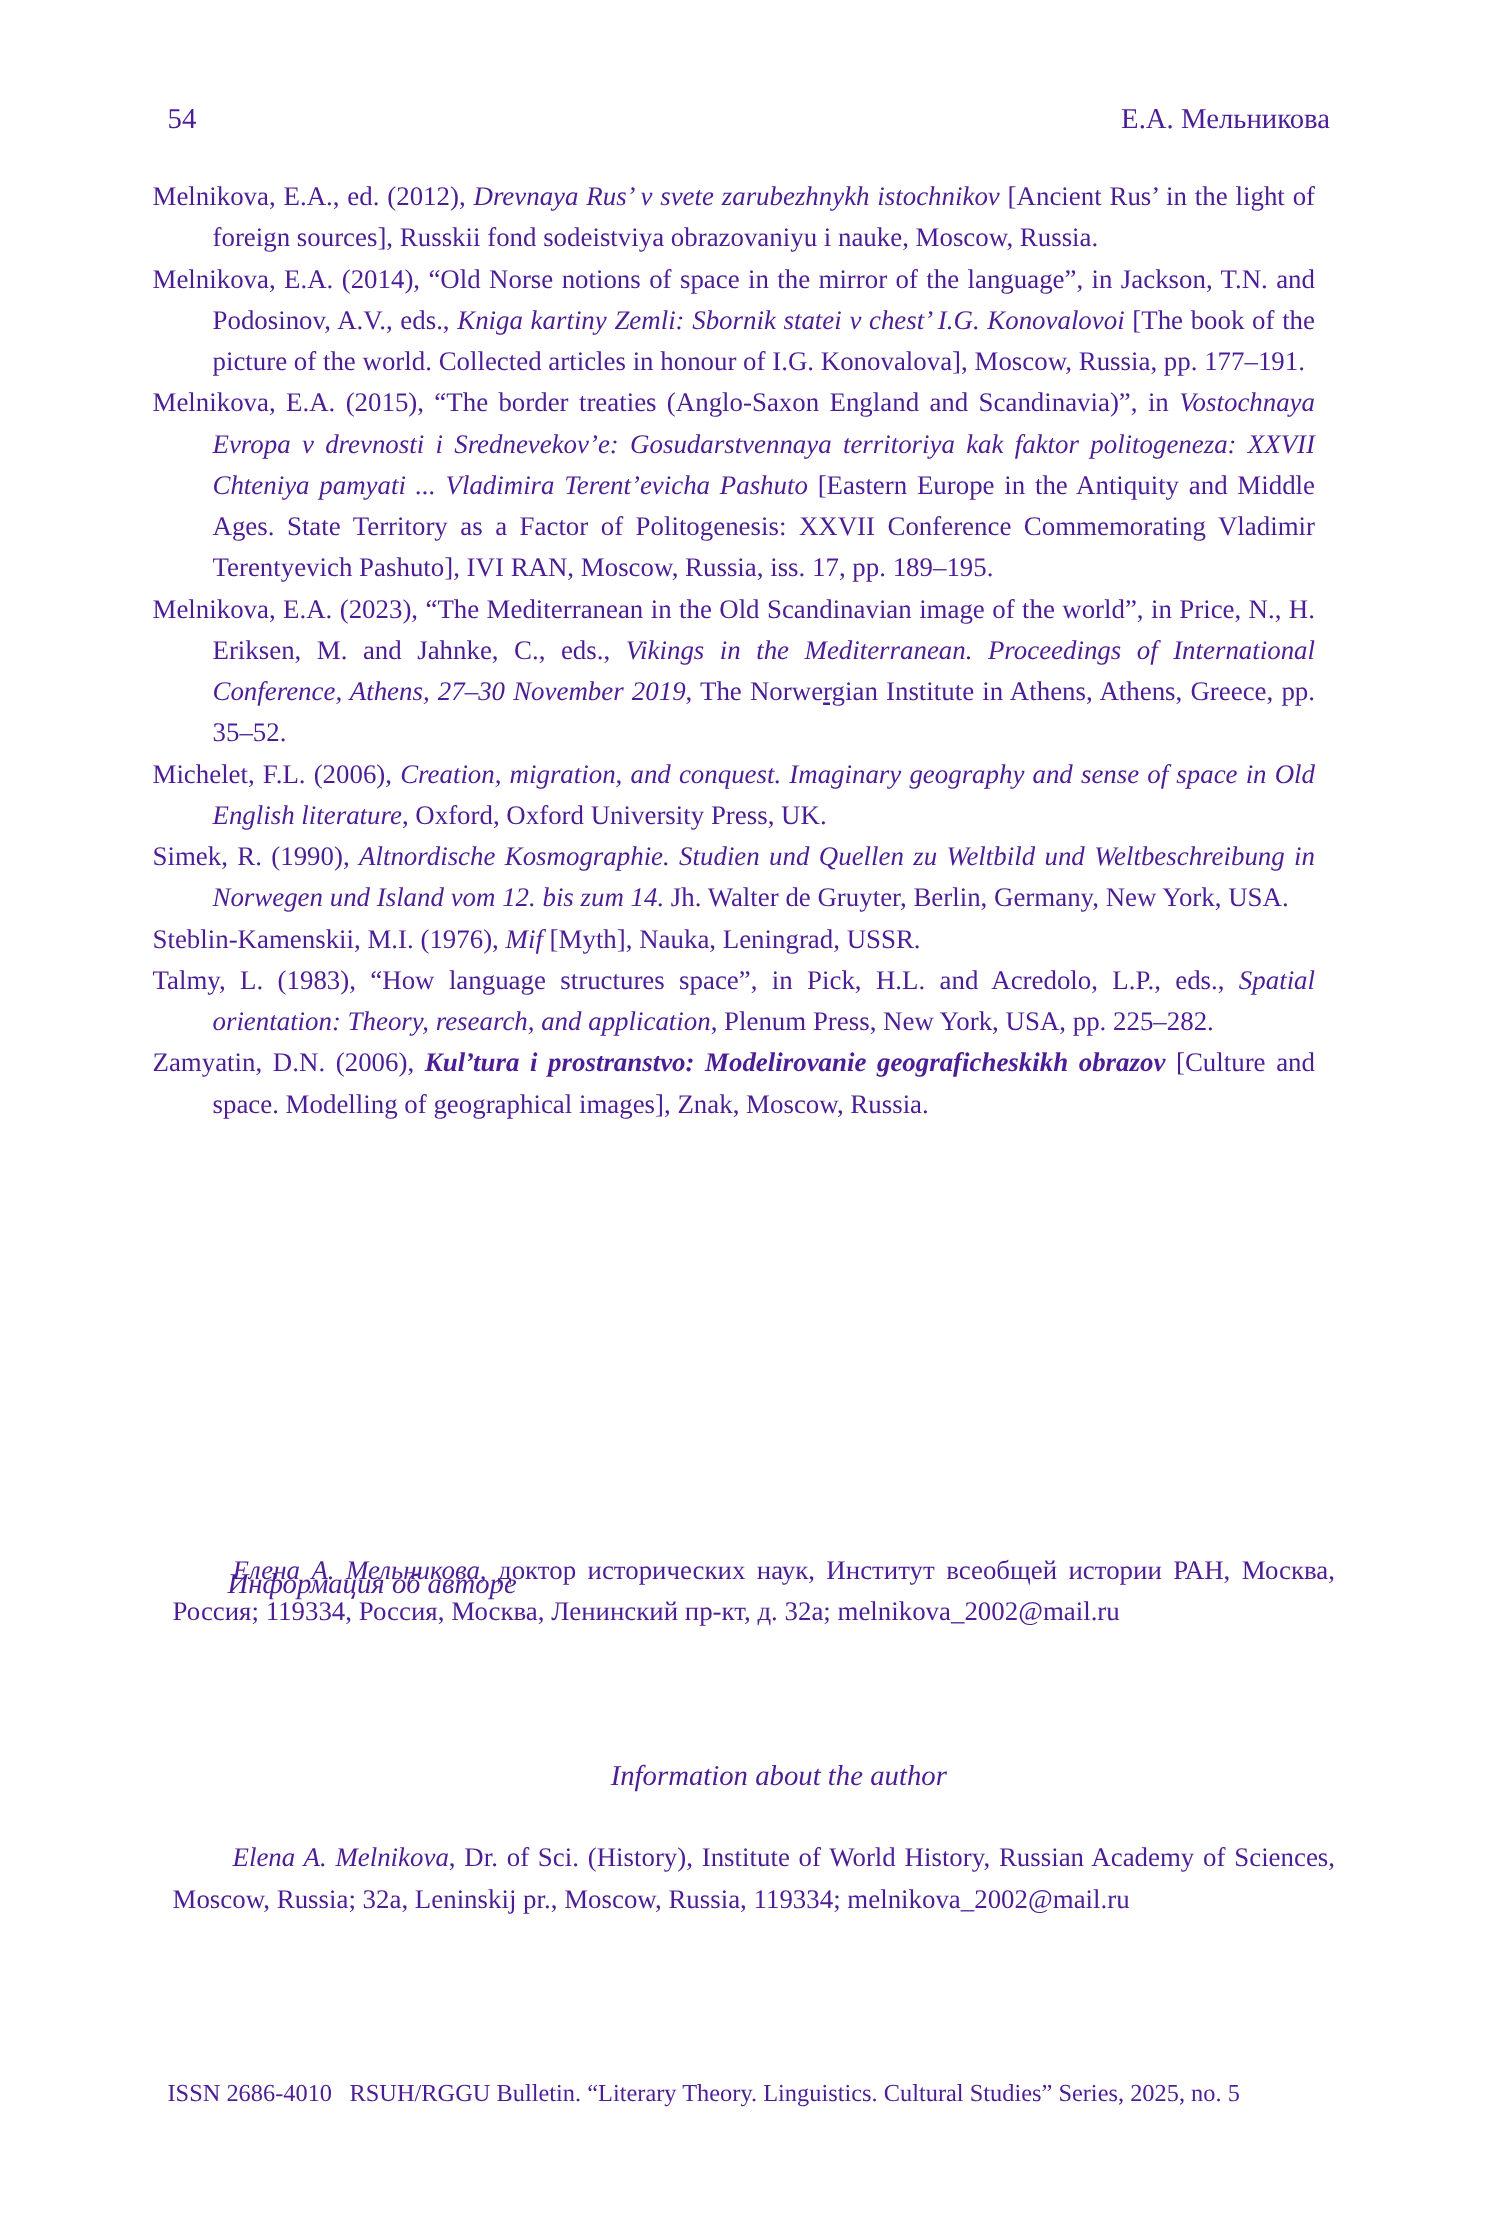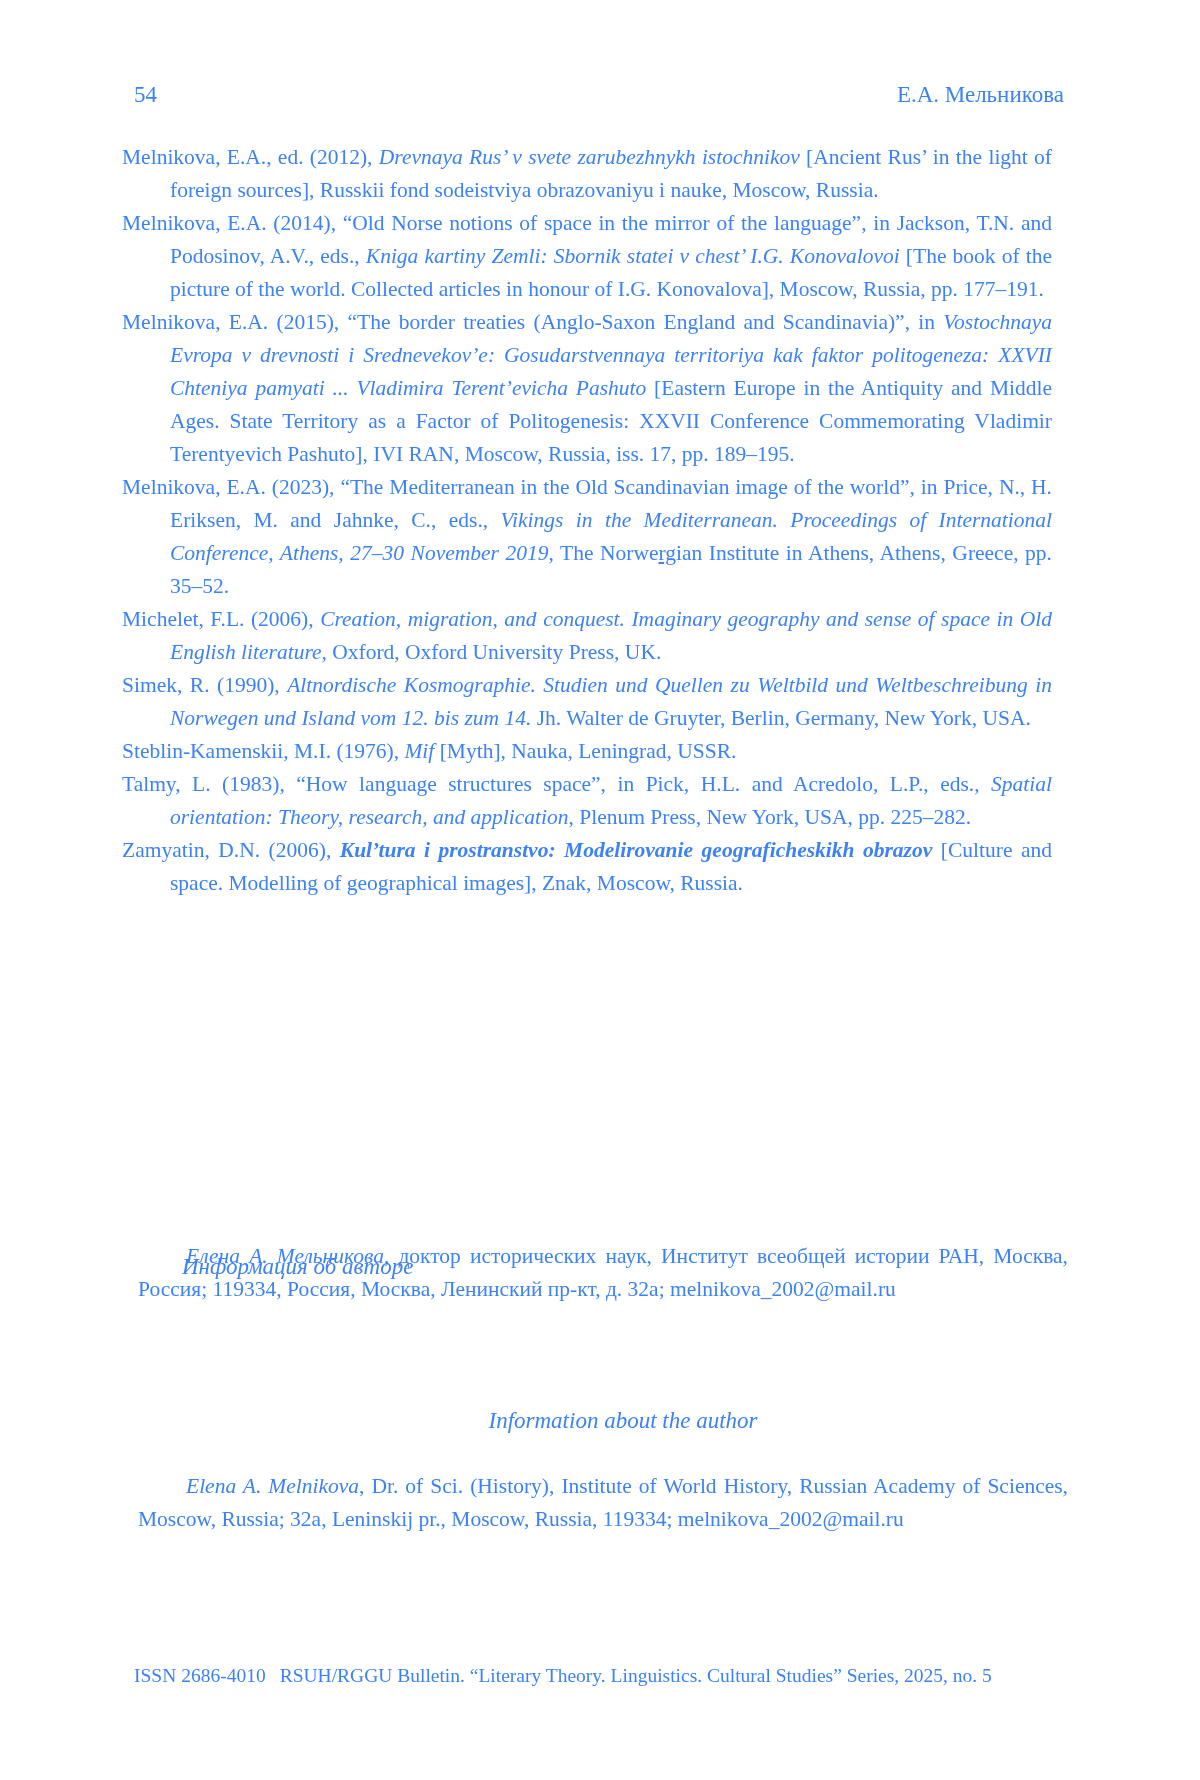--- a/index.html
+++ b/index.html
@@ -6,21 +6,21 @@
     margin: 0;
     padding: 0;
     background: #ffffff;
   }
   .page {
     position: relative;
     width: 1200px;
     height: 1780px;
     background: #ffffff;
     font-family: "Liberation Serif", serif;
-    color: #3b82f6;
+    color: #4c1d95;
     overflow: hidden;
   }
   .running-header {
     position: absolute;
     top: 82px;
     left: 134px;
     right: 136px;
     display: flex;
     justify-content: space-between;
     align-items: baseline;

